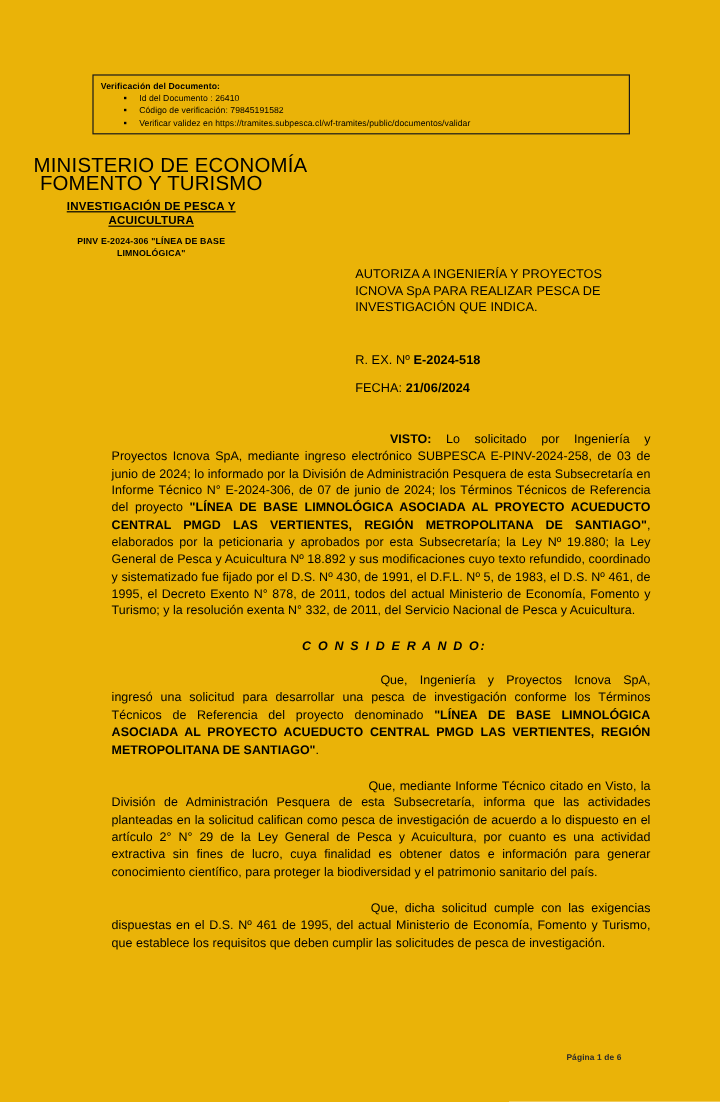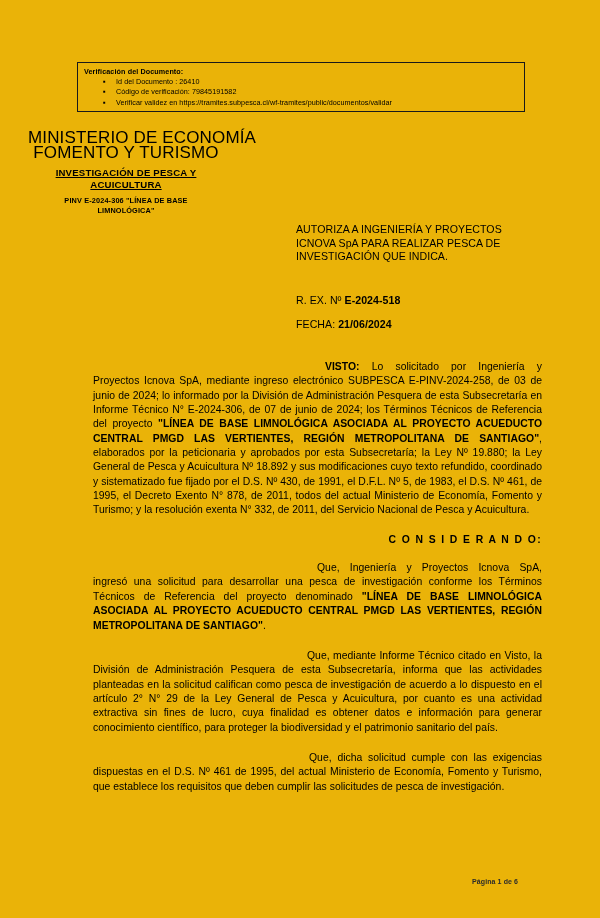--- a/index.html
+++ b/index.html
@@ -144,23 +144,24 @@
   p.para b { font-weight: bold; }
   .spacer-sm { height: 14px; }
   .spacer-md { height: 15px; }
   .spacer-lg { height: 16px; }
 
   .considerando {
     margin: 0;
     font-size: 10.4px;
     font-weight: bold;
     line-height: 14.35px;
-    text-align: right;
+    text-align: center;
     letter-spacing: 1.4px;
     padding-left: 22px;
+    font-style: italic;
   }
 
   
   .fi-visto   { text-indent: 232px; }
   .fi-que1    { text-indent: 224px; }
   .fi-que2    { text-indent: 214px; }
   .fi-que3    { text-indent: 216px; }
 
   
   .footer {

